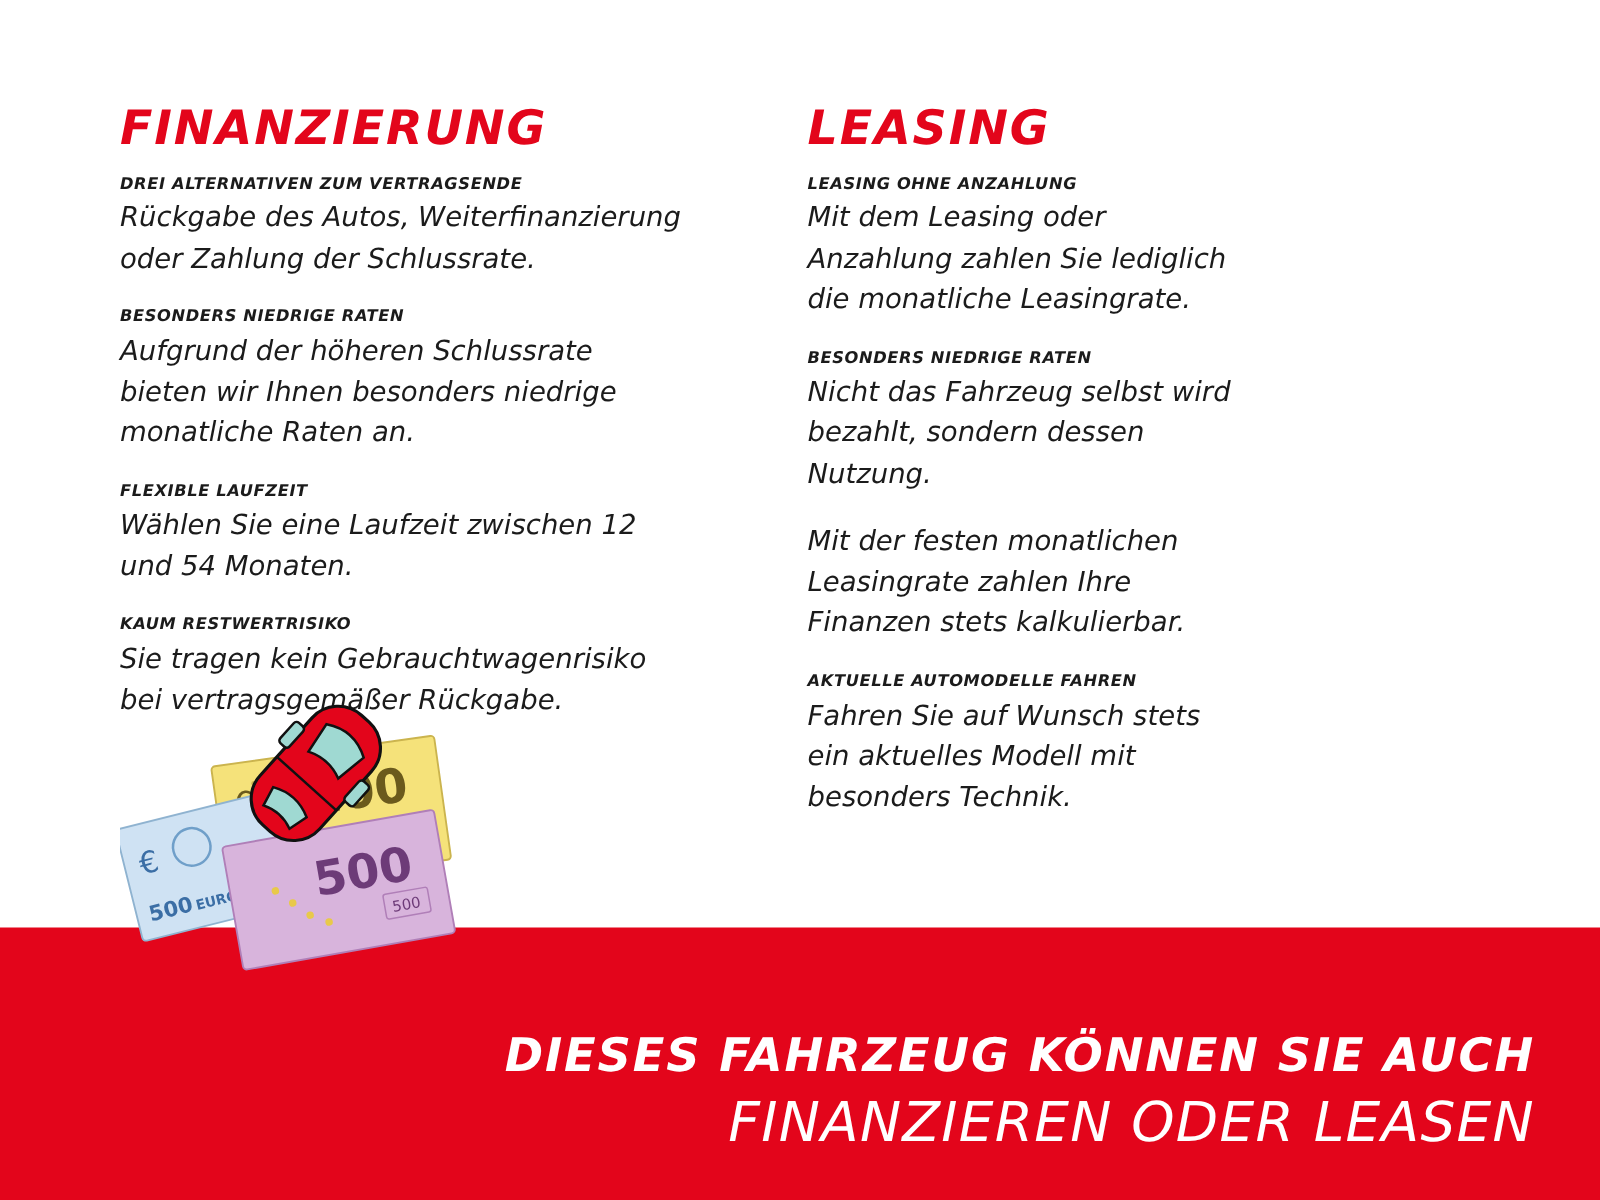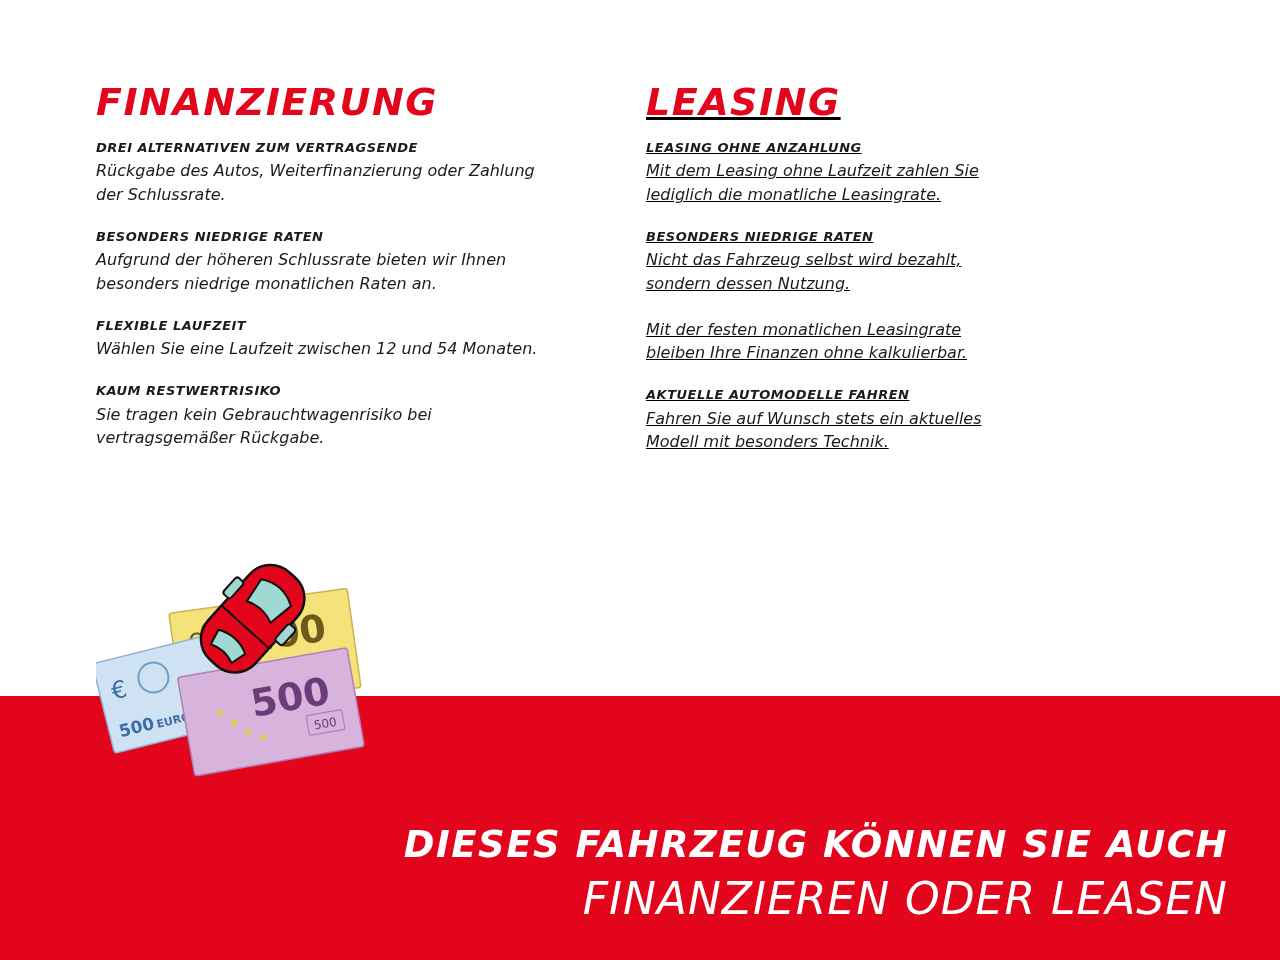--- a/index.html
+++ b/index.html
@@ -31,21 +31,20 @@
     display: flex;
     box-sizing: border-box;
     padding: 0 88px 0 96px;
   }
   .col {
     width: 50%;
     box-sizing: border-box;
   }
   .col.right {
     padding-left: 100px;
-    text-decoration: underline;
   }
 
   .col-title {
     color: #e3051b;
     font-family: "DejaVu Sans", sans-serif;
     font-weight: bold;
     font-size: 38px;
     letter-spacing: 1.5px;
     margin: 0 0 16px 0;
     font-style: italic;
@@ -61,33 +60,33 @@
     font-weight: bold;
     font-size: 13px;
     letter-spacing: 0.5px;
     font-style: italic;
     text-transform: uppercase;
     margin-bottom: 4px;
     line-height: 1.2;
   }
   .block-body {
     color: #1b1b1b;
-    font-size: 16px;
+    font-size: 22px;
     line-height: 1.48;
     font-style: italic;
     max-width: 520px;
   }
 
   
   .banner {
     position: absolute;
     left: 0;
     bottom: 0;
     width: 1280px;
-    height: 264px;
+    height: 218px;
     background: #e3051b;
   }
   .banner-inner {
     position: absolute;
     right: 52px;
     bottom: 38px;
     text-align: right;
     color: #ffffff;
   }
   .banner-line1 {
@@ -127,49 +126,49 @@
     <div class="col left">
       <div class="col-title">Finanzierung</div>
 
       <div class="block">
         <div class="block-head">Drei Alternativen zum Vertragsende</div>
         <div class="block-body">Rückgabe des Autos, Weiterfinanzierung oder Zahlung der Schlussrate.</div>
       </div>
 
       <div class="block">
         <div class="block-head">Besonders niedrige Raten</div>
-        <div class="block-body">Aufgrund der höheren Schlussrate bieten wir Ihnen besonders niedrige monatlichen Raten an.</div>
+        <div class="block-body">Aufgrund der höheren Schlussrate bieten wir Ihnen besonders niedrige monatliche Raten an.</div>
       </div>
 
       <div class="block">
         <div class="block-head">Flexible Laufzeit</div>
         <div class="block-body">Wählen Sie eine Laufzeit zwischen 12 und 54 Monaten.</div>
       </div>
 
       <div class="block">
         <div class="block-head">Kaum Restwertrisiko</div>
         <div class="block-body">Sie tragen kein Gebrauchtwagenrisiko bei vertragsgemäßer Rückgabe.</div>
       </div>
     </div>
 
     <div class="col right">
       <div class="col-title">Leasing</div>
 
       <div class="block">
         <div class="block-head">Leasing ohne Anzahlung</div>
-        <div class="block-body">Mit dem Leasing ohne Laufzeit zahlen Sie lediglich die monatliche Leasingrate.</div>
+        <div class="block-body">Mit dem Leasing oder Anzahlung zahlen Sie lediglich die monatliche Leasingrate.</div>
       </div>
 
       <div class="block">
         <div class="block-head">Besonders niedrige Raten</div>
         <div class="block-body">Nicht das Fahrzeug selbst wird bezahlt, sondern dessen Nutzung.</div>
       </div>
 
       <div class="block">
-        <div class="block-body">Mit der festen monatlichen Leasingrate bleiben Ihre Finanzen ohne kalkulierbar.</div>
+        <div class="block-body">Mit der festen monatlichen Leasingrate zahlen Ihre Finanzen stets kalkulierbar.</div>
       </div>
 
       <div class="block">
         <div class="block-head">Aktuelle Automodelle fahren</div>
         <div class="block-body">Fahren Sie auf Wunsch stets ein aktuelles Modell mit besonders Technik.</div>
       </div>
     </div>
   </div>
 
   <div class="banner">

